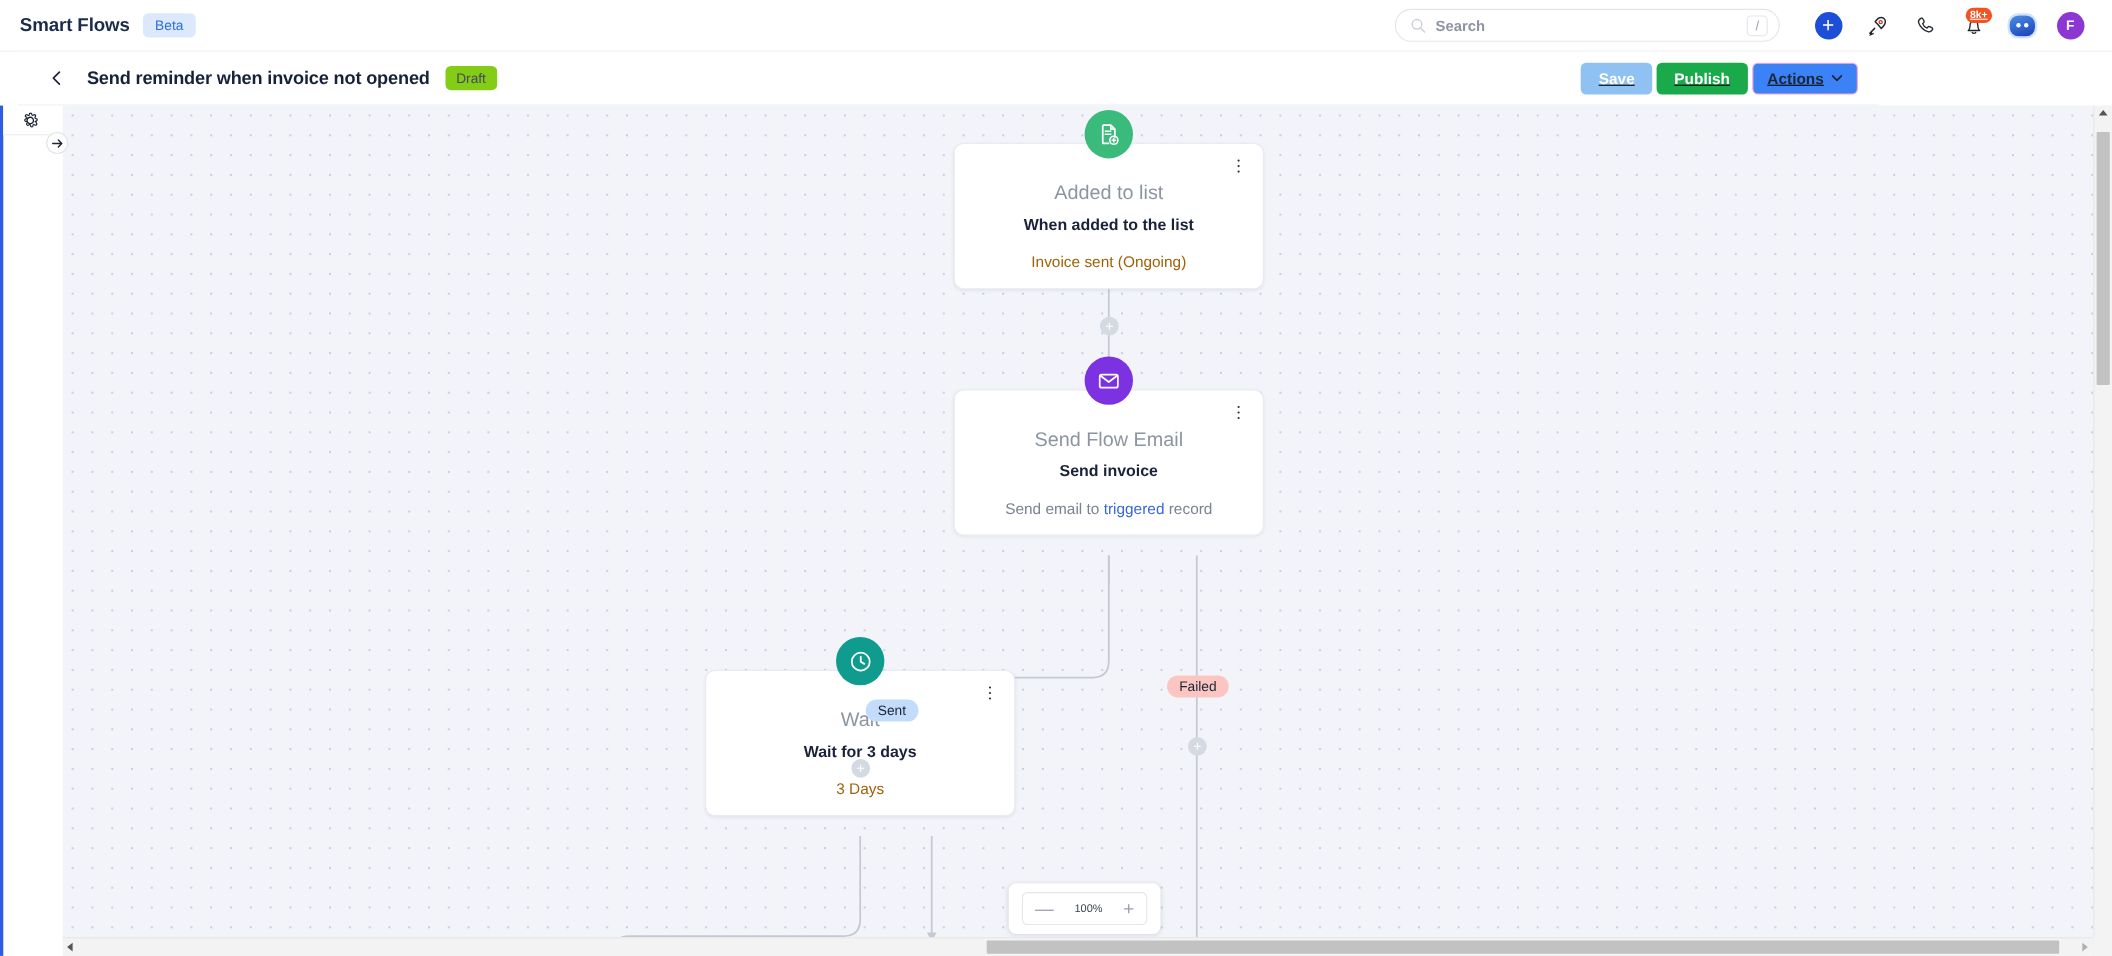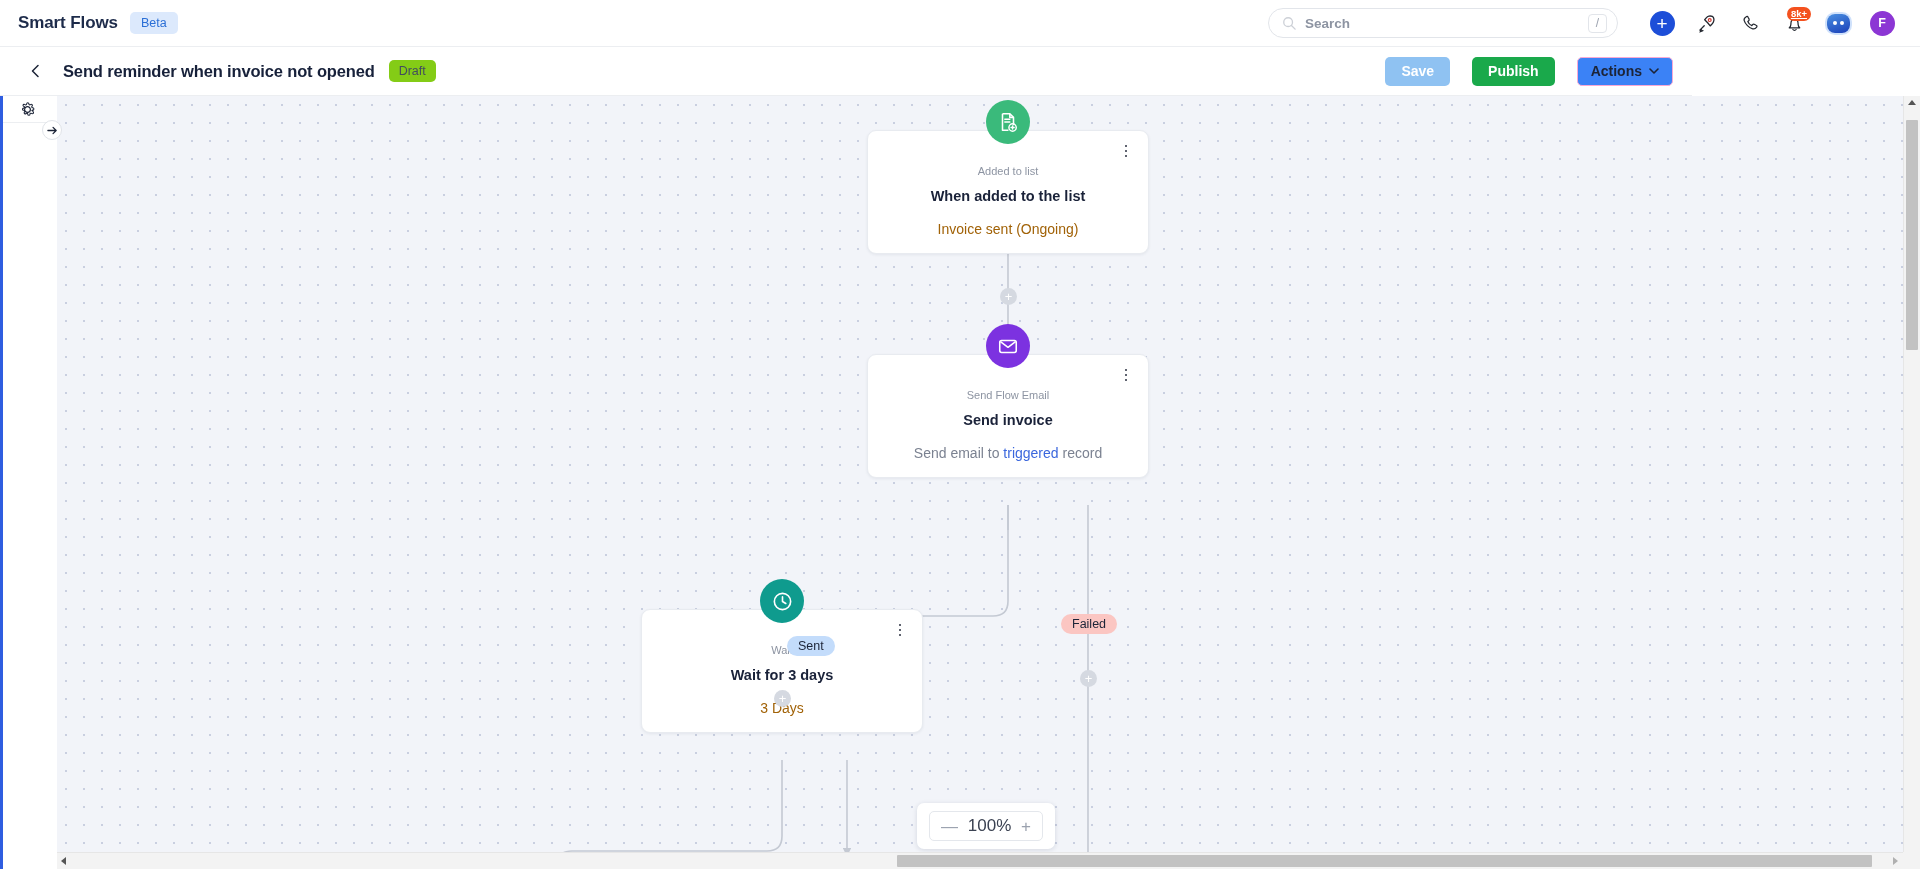--- a/index.html
+++ b/index.html
@@ -65,37 +65,37 @@
   }
   .bot-eye { width: 4px; height: 4px; border-radius: 50%; background: #fff; }
   .avatar {
     width: 25px; height: 25px; border-radius: 50%; background: #8c36d4;
     color: #fff; font-size: 12.5px; font-weight: 700;
     display: flex; align-items: center; justify-content: center;
   }
 
   
   .subbar {
-    position: absolute; top: 47px; left: 0; width: 1692px; height: 49px;
+    position: absolute; top: 47px; left: 16px; width: 1692px; height: 49px;
     background: #fff; border-bottom: 1px solid #eceef1;
     display: flex; align-items: center;
   }
   .back-arrow {
     margin-left: 28px; width: 16px; height: 16px; cursor: pointer;
     display: flex; align-items: center; justify-content: center;
   }
   .flow-title {
     margin-left: 19px; font-size: 16.5px; font-weight: 700; color: #17213a;
     letter-spacing: -0.15px;
   }
   .draft-pill {
     margin-left: 14px; background: #84cc16; color: #424c5e;
     font-size: 12.5px; padding: 4px 10px; border-radius: 5px;
   }
-  .subbar-right { margin-left: auto; display: flex; align-items: flex-start; gap: 22px; padding-right: 19px; }
+  .subbar-right { margin-left: auto; display: flex; align-items: flex-start; gap: 4px; padding-right: 19px; text-decoration: underline; }
   .btn {
     height: 29px; border-radius: 5px; font-size: 14px; font-weight: 700;
     display: flex; align-items: center; justify-content: center; cursor: pointer;
     border: none; padding: 0 16px; font-family: inherit;
   }
   .btn-save { background: #8fc2f2; color: #ffffff; }
   .btn-publish { background: #1aa94b; color: #ffffff; }
   .btn-actions {
     background: #3b82f6; color: #1c2437; border: 1px solid #f9a8d4;
     font-weight: 700; gap: 7px; padding: 0 13px;
@@ -148,21 +148,21 @@
     width: 44px; height: 44px; border-radius: 50%;
     display: flex; align-items: center; justify-content: center;
     z-index: 3;
   }
   .node-kebab {
     position: absolute; top: 12px; right: 14px; width: 16px; height: 16px;
     display: flex; flex-direction: column; align-items: center; justify-content: center; gap: 2.5px;
     cursor: pointer;
   }
   .kdot { width: 2.6px; height: 2.6px; border-radius: 50%; background: #2b3040; }
-  .node-sub { font-size: 11px; color: #8d94a2; margin-top: 34px; }
+  .node-sub { font-size: 18px; color: #8d94a2; margin-top: 34px; }
   .node-title { font-size: 14.5px; font-weight: 700; color: #1a2239; margin-top: 11px; }
   .node-link { font-size: 14px; color: #a16207; margin-top: 17px; margin-bottom: 16px; cursor: pointer; }
   .node-foot { font-size: 14px; color: #7b8291; margin-top: 17px; margin-bottom: 16px; }
   .node-foot em { font-style: normal; color: #3b67dd; }
 
   
   .branch-label {
     position: absolute; font-size: 12.5px; border-radius: 11px;
     padding: 3px 11px; white-space: nowrap; z-index: 4;
   }
@@ -179,21 +179,21 @@
   .zoom-panel {
     position: absolute; left: 917px; top: 803px; width: 138px; height: 46px;
     background: #fff; border-radius: 7px; box-shadow: 0 1px 5px rgba(30,40,70,.14);
     display: flex; align-items: center; justify-content: center; z-index: 20;
   }
   .zoom-inner {
     width: 114px; height: 30px; border: 1px solid #e4e7ec; border-radius: 5px;
     display: flex; align-items: center; justify-content: space-between; padding: 0 11px;
   }
   .zoom-btn { font-size: 17px; color: #9aa1ae; cursor: pointer; line-height: 1; user-select: none; }
-  .zoom-val { font-size: 17px; color: #3b4252; }
+  .zoom-val { font-size: 10px; color: #3b4252; }
 
   
   .vscroll {
     position: absolute; top: 96px; right: 0; width: 17px; height: 773px;
     background: #f3f3f3; border-left: 1px solid #e6e6e6; z-index: 25;
   }
   .vthumb { position: absolute; top: 24px; left: 2px; width: 12px; height: 230px; background: #c2c2c2; border-radius: 1px; }
   .varrow-up { position: absolute; top: 4px; left: 4px; width: 0; height: 0;
     border-left: 4.5px solid transparent; border-right: 4.5px solid transparent; border-bottom: 5px solid #555; }
   .hscroll {

